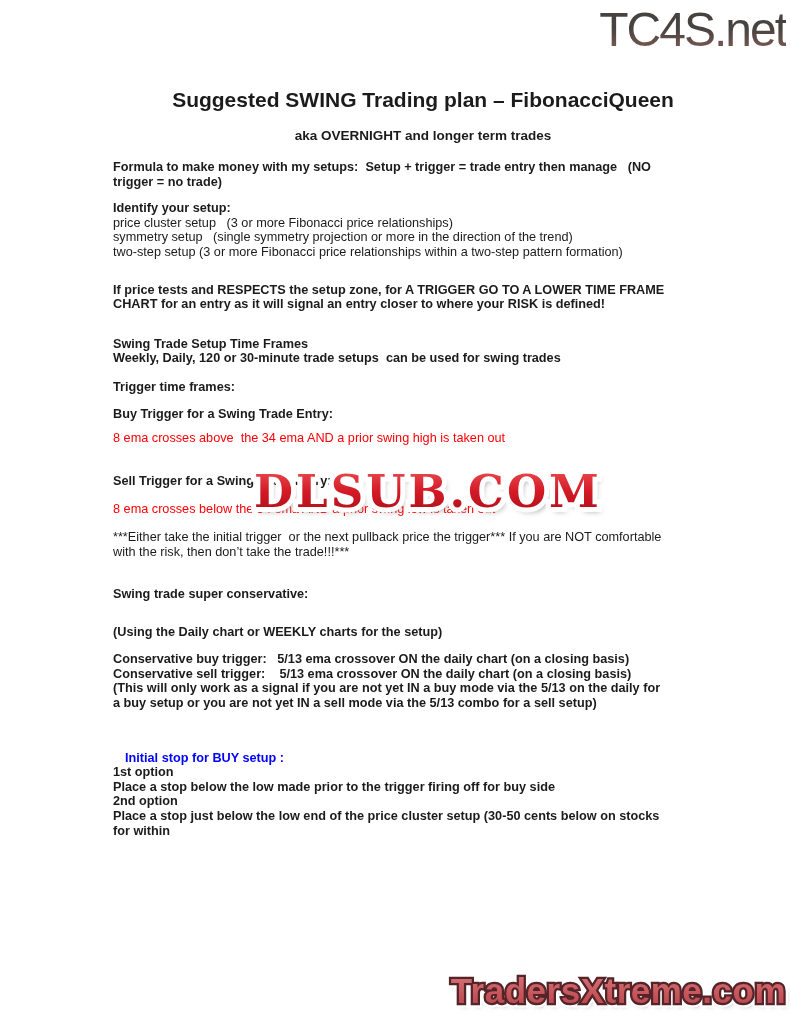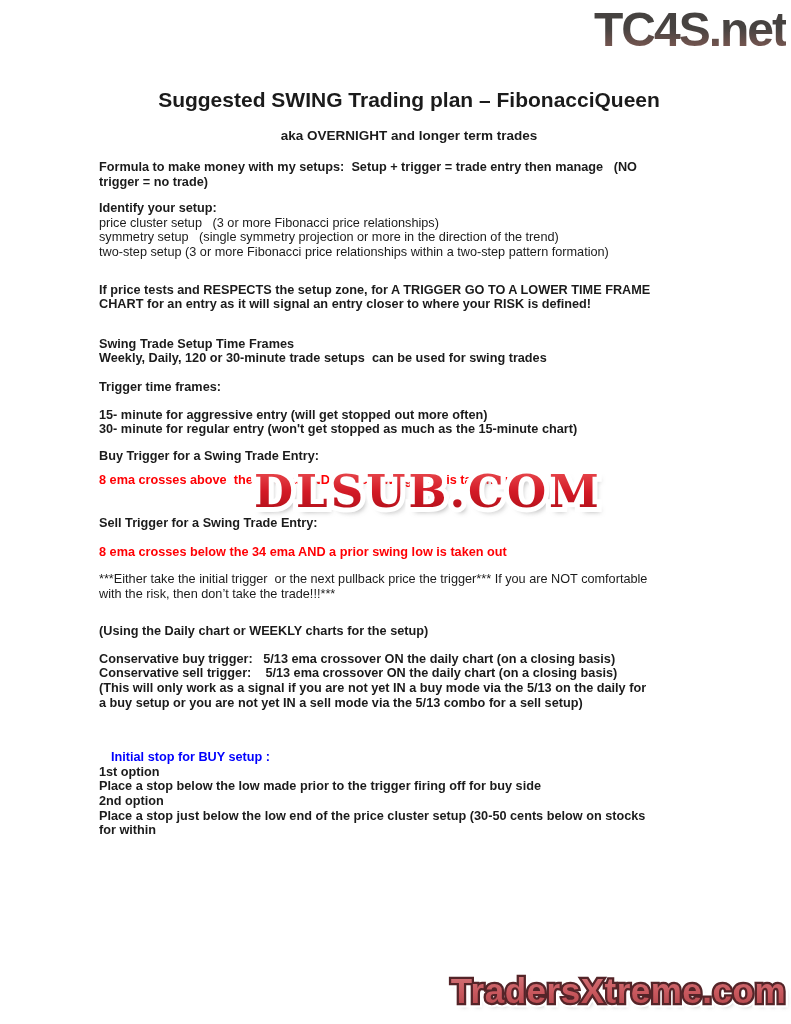--- a/index.html
+++ b/index.html
@@ -4,40 +4,40 @@
 <style>
   html,body { margin:0; padding:0; }
   body {
     width:791px; height:1024px;
     background:#ffffff;
     font-family:"Liberation Sans", sans-serif;
     color:#1b1b1b;
     position:relative;
     overflow:hidden;
   }
-  .content { position:absolute; left:99px; top:88px; width:620px; }
+  .content { position:absolute; left:113px; top:88px; width:620px; }
   .title    { text-align:center; font-size:21px; font-weight:bold; line-height:24px; white-space:pre; }
   .subtitle { text-align:center; font-size:13.5px; font-weight:bold; line-height:16px; margin-top:16px; white-space:pre; }
   .line { font-size:12.7px; line-height:14.6px; white-space:pre; }
   .b   .line { font-weight:bold; }
   .reg .line { font-weight:normal; }
-  .red .line { font-weight:bold; color:#ff0004; }
+  .red .line { font-weight:normal; color:#ff0004; }
   .blue .line{ font-weight:bold; color:#0000fd; }
   .m0 {margin-top:0;} .m10{margin-top:10px;} .m12{margin-top:12px;} .m13{margin-top:13px;}
   .m14{margin-top:14px;} .m15{margin-top:23px;} .m16{margin-top:16px;} .m25{margin-top:25px;}
   .m28{margin-top:28px;} .m30{margin-top:12px;} .m40{margin-top:40px;padding-left:12px;}
 
   
   .wm-stack { position:relative; display:inline-block; }
   .wm-layer { position:absolute; left:0; top:0; }
   .wm-top   { position:relative; }
 
   #tc4s {
     position:absolute; top:2px; right:5px;
-    font-size:48px; font-weight:bold; letter-spacing:-2px;
+    font-size:48px; font-weight:normal; letter-spacing:-2px;
     background:linear-gradient(180deg,#454240 0%,#474341 48%,#8f6058 100%);
     -webkit-background-clip:text; background-clip:text; color:transparent;
   }
   #dlsub {
     position:absolute; left:254px; top:463px;
     font-family:"DejaVu Serif", serif; font-weight:bold;
     font-size:45px; letter-spacing:3px; line-height:58px;
   }
   #dlsub .wm-back {
     -webkit-text-stroke:10px #ffffff; color:#ffffff;
@@ -95,24 +95,20 @@
 
     <div class="b m25">
       <div class="line">Swing Trade Setup Time Frames</div>
       <div class="line">Weekly, Daily, 120 or 30-minute trade setups  can be used for swing trades</div>
     </div>
 
     <div class="b m14">
       <div class="line">Trigger time frames:</div>
     </div>
 
-    <div class="b m13">
-      <div class="line">15- minute for aggressive entry (will get stopped out more often)</div>
-      <div class="line">30- minute for regular entry (won't get stopped as much as the 15-minute chart)</div>
-    </div>
 
     <div class="b m30">
       <div class="line">Buy Trigger for a Swing Trade Entry:</div>
     </div>
 
     <div class="red m10">
       <div class="line">8 ema crosses above  the 34 ema AND a prior swing high is taken out</div>
     </div>
 
     <div class="b m28">
@@ -121,20 +117,23 @@
 
     <div class="red m14">
       <div class="line">8 ema crosses below the 34 ema AND a prior swing low is taken out</div>
     </div>
 
     <div class="reg m13">
       <div class="line">***Either take the initial trigger  or the next pullback price the trigger*** If you are NOT comfortable</div>
       <div class="line">with the risk, then don’t take the trade!!!***</div>
     </div>
 
+    <div class="b m28">
+      <div class="line">Swing trade super conservative:</div>
+    </div>
 
     <div class="b m15">
       <div class="line">(Using the Daily chart or WEEKLY charts for the setup)</div>
     </div>
 
     <div class="b m13">
       <div class="line">Conservative buy trigger:   5/13 ema crossover ON the daily chart (on a closing basis)</div>
       <div class="line">Conservative sell trigger:    5/13 ema crossover ON the daily chart (on a closing basis)</div>
       <div class="line">(This will only work as a signal if you are not yet IN a buy mode via the 5/13 on the daily for</div>
       <div class="line">a buy setup or you are not yet IN a sell mode via the 5/13 combo for a sell setup)</div>

